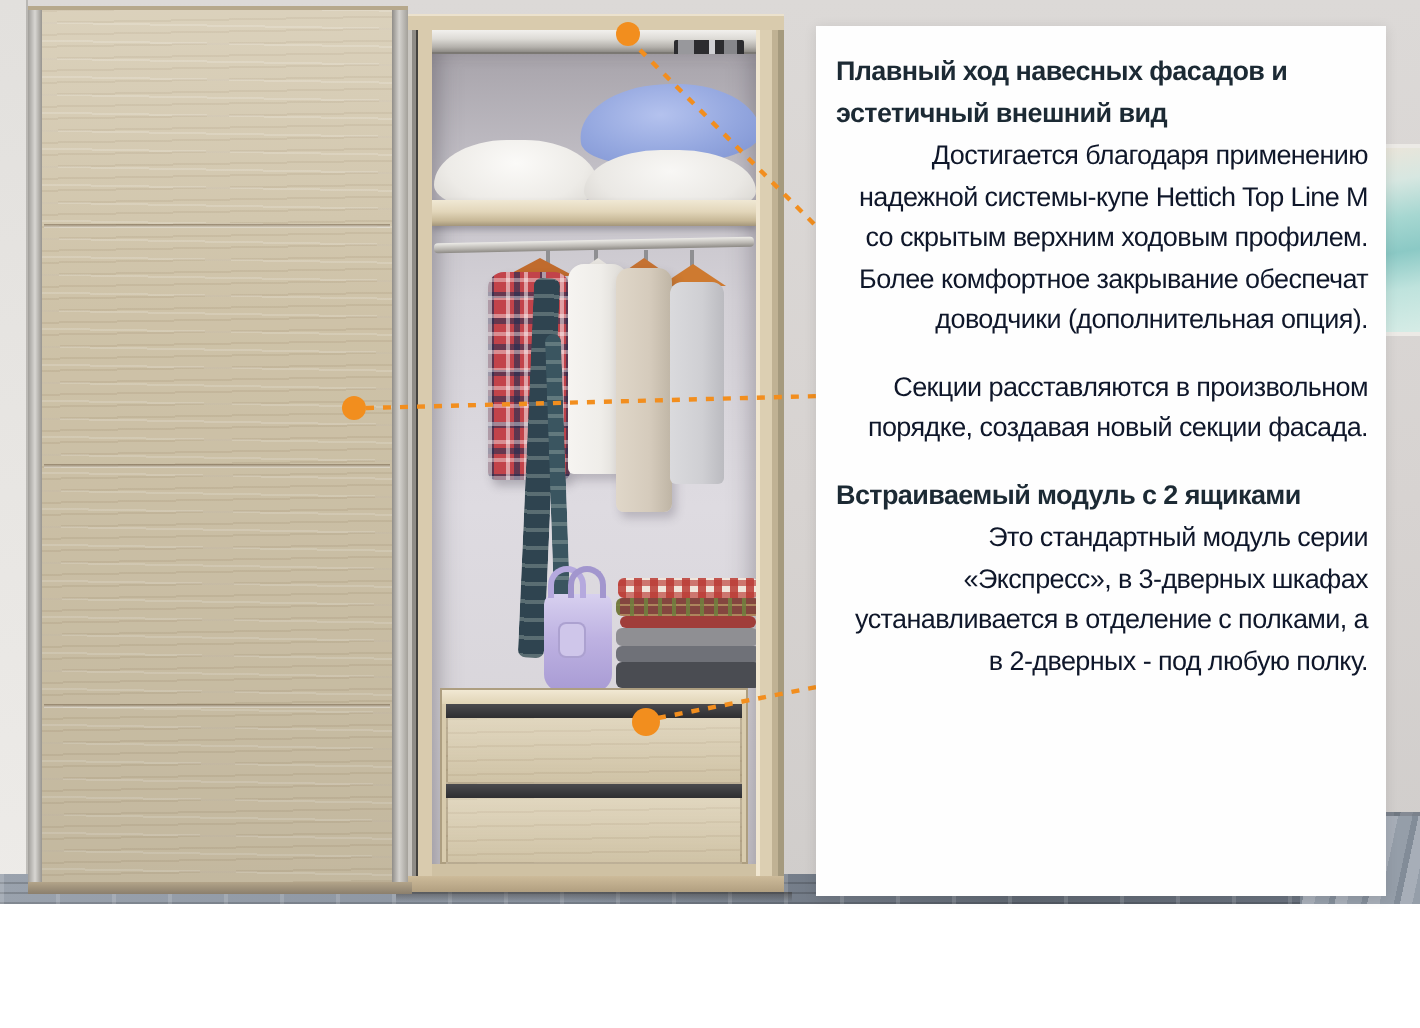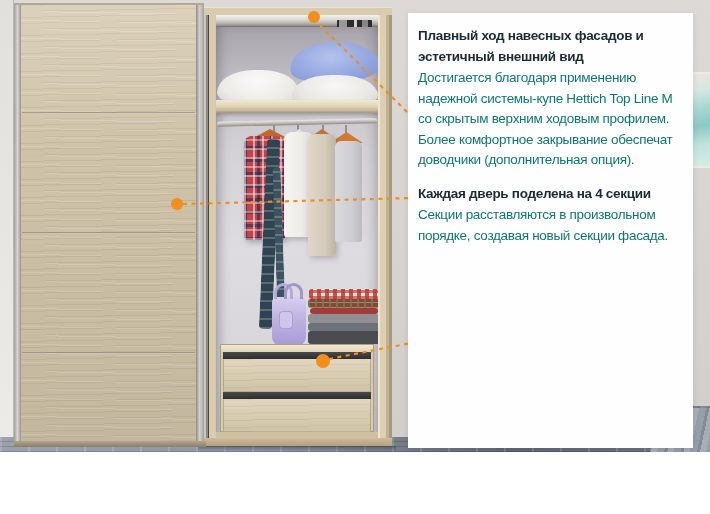--- a/index.html
+++ b/index.html
@@ -138,21 +138,21 @@
   
   .callouts{left:0;top:0;width:710px;height:452px;pointer-events:none;}
 
   
   .panel{left:408px;top:13px;width:285px;height:435px;background:#fefefe;
          padding:13px 9px 0 10px;box-shadow:0 1px 6px rgba(0,0,0,.10);}
   .block{position:static;margin-bottom:13px;}
   .block h3{position:static;margin:0;font-size:13.5px;line-height:20.5px;font-weight:bold;
             letter-spacing:-0.3px;color:#1c2a34;}
   .block p{position:static;margin:1px 0 0;font-size:13.5px;line-height:20.5px;
-           letter-spacing:-0.3px;color:#0f766e;}
+           letter-spacing:-0.3px;color:#0f172a;text-align:right;}
 </style>
 </head>
 <body>
 
 <div class="canvas">
 
   <div class="photo">
     <div class="wall-corner"></div>
     <div class="floor">
         <i></i>
@@ -228,18 +228,21 @@
       <circle cx="323" cy="361" r="7" fill="#F28E1E"></circle>
     </svg>
   </div>
 
   <aside class="panel">
     <section class="block">
       <h3>Плавный ход навесных фасадов и эстетичный внешний вид</h3>
       <p>Достигается благодаря применению надежной системы-купе Hettich Top Line M со скрытым верхним ходовым профилем. Более комфортное закрывание обеспечат доводчики (дополнительная опция).</p>
     </section>
     <section class="block">
-      <h3>Каждая дверь поделена на 4 секции</h3>
       <p>Секции расставляются в произвольном порядке, создавая новый секции фасада.</p>
     </section>
+    <section class="block">
+      <h3>Встраиваемый модуль с 2 ящиками</h3>
+      <p>Это стандартный модуль серии «Экспресс», в 3-дверных шкафах устанавливается в отделение с полками, а в 2-дверных - под любую полку.</p>
+    </section>
   </aside>
 
 </div>
 
 </body></html>

